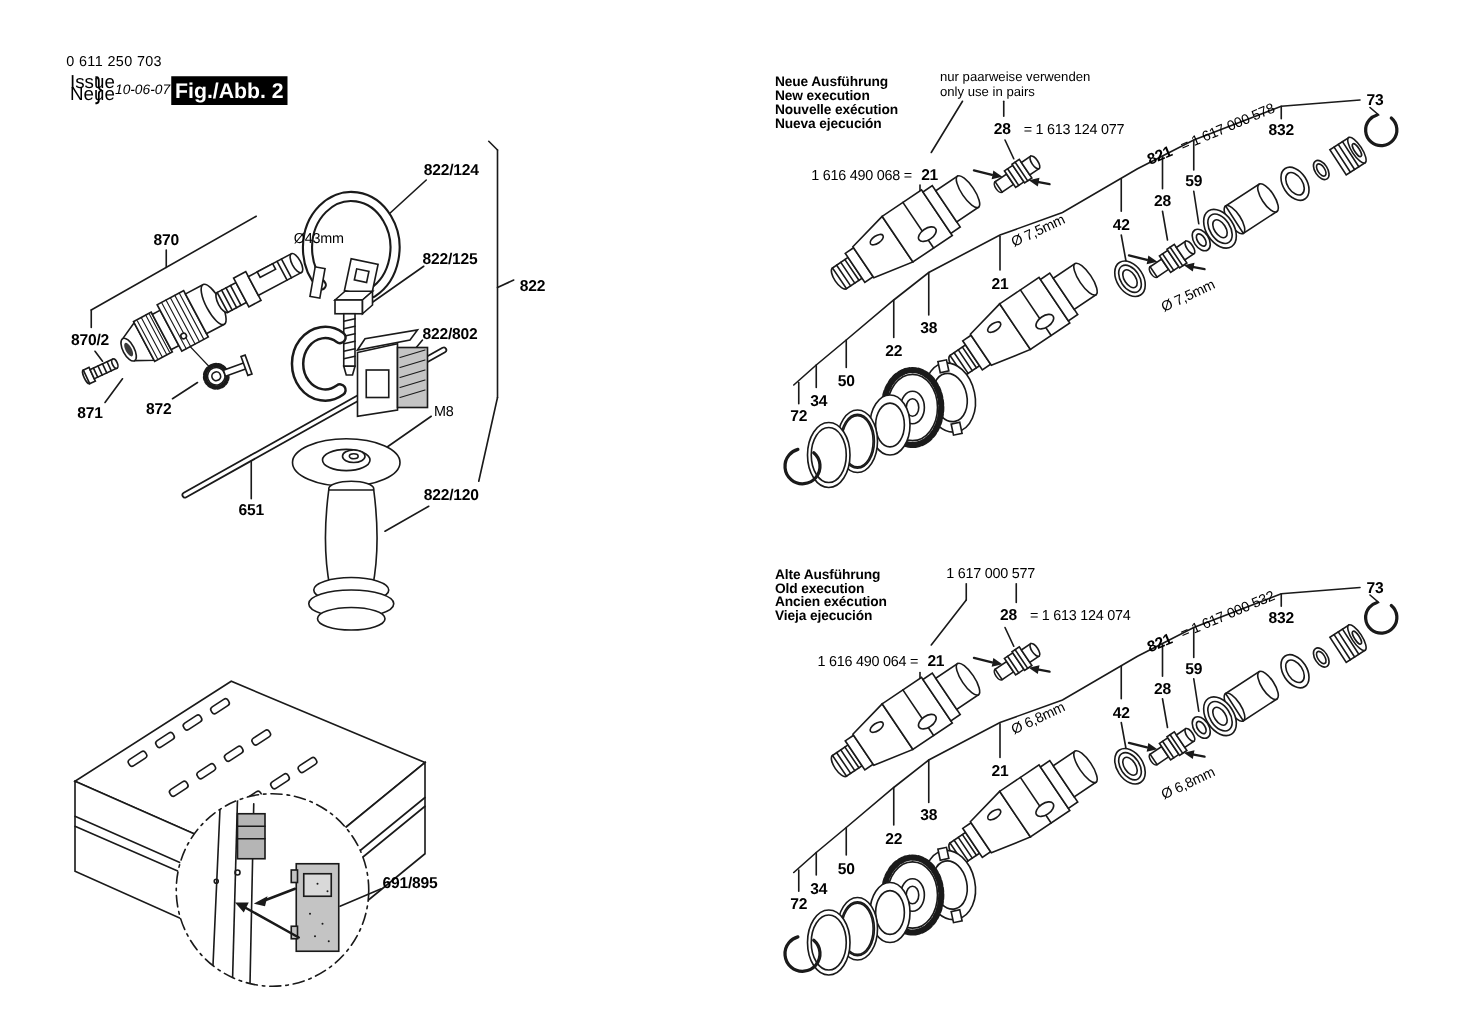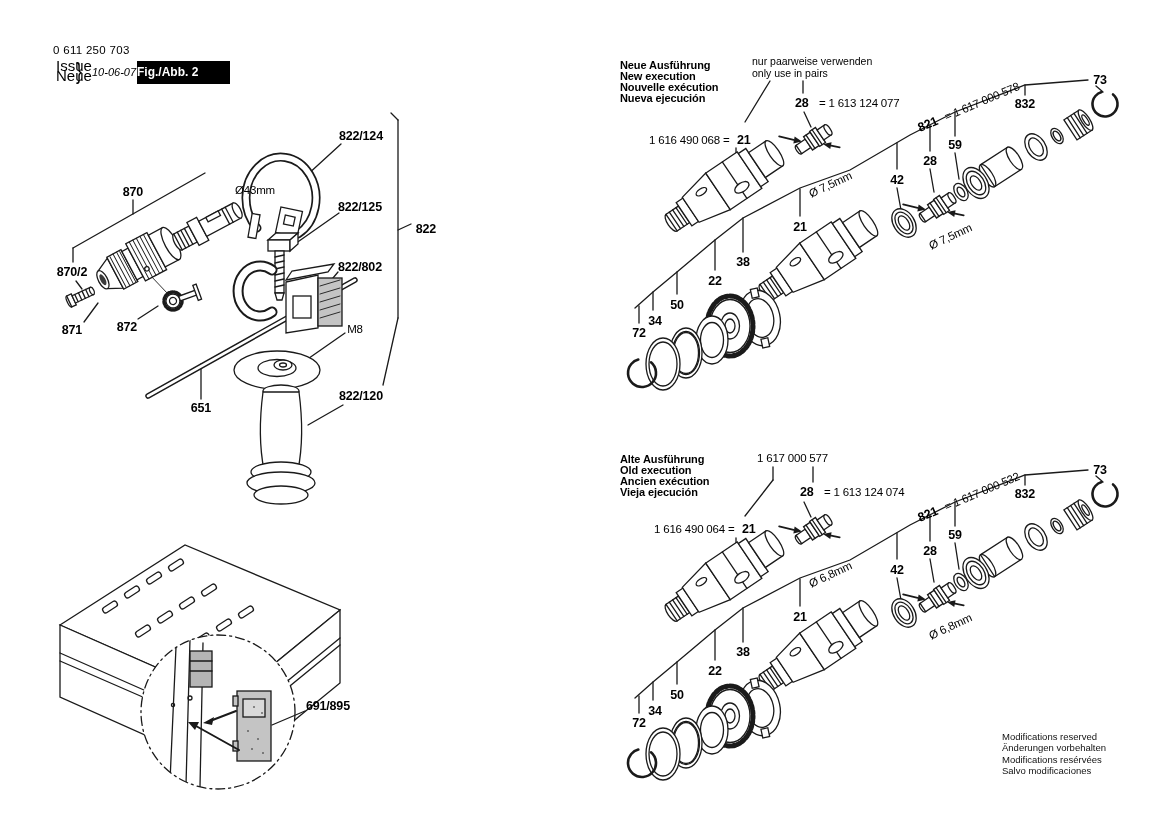--- a/index.html
+++ b/index.html
@@ -19,21 +19,21 @@
   .lbl{font-size:12.5px;font-weight:bold;text-anchor:middle;letter-spacing:-0.2px;}
   .lbls{font-size:12.5px;font-weight:bold;letter-spacing:-0.2px;}
   .ref{font-size:11.5px;font-weight:normal;letter-spacing:-0.2px;}
   .ttl{font-size:11px;font-weight:bold;letter-spacing:-0.1px;}
   .note{font-size:10.5px;}
   .hdr-num{position:absolute;left:53px;top:44px;font-size:11.5px;letter-spacing:0.3px;}
   .hdr-issue{position:absolute;left:56px;top:61px;font-size:15px;line-height:10px;}
   .hdr-brace{position:absolute;left:75px;top:57px;font-size:24px;font-weight:300;transform:scaleX(0.75);}
   .hdr-date{position:absolute;left:92px;top:66px;font-size:11px;font-style:italic;}
   .fig-box{position:absolute;left:137px;top:61px;width:93px;height:23px;background:#000;color:#fff;
-           font-size:12px;font-weight:bold;line-height:23px;letter-spacing:0px;}
+           font-size:17px;font-weight:bold;text-align:center;line-height:23px;letter-spacing:0px;}
   .footer{position:absolute;left:1002px;top:731px;font-size:9.5px;line-height:11.4px;color:#111;}
 </style>
 </head>
 <body>
 
 <div class="page">
 
   <div class="hdr-num">0 611 250 703</div>
   <div class="hdr-issue">
     <div>Issue</div>
@@ -488,20 +488,14 @@
     <text class="lbl" x="45" y="285">34</text>
     <text class="lbl" x="29" y="297">72</text>
     <g transform="translate(222,148) rotate(-25)">
         <text class="ref" text-anchor="middle">Ø 6,8mm</text>
       </g>
     <g transform="translate(342,200) rotate(-25)">
         <text class="ref" text-anchor="middle">Ø 6,8mm</text>
       </g>
   </svg>
 
-  <div class="footer">
-    <div>Modifications reserved</div>
-    <div>Änderungen vorbehalten</div>
-    <div>Modifications resérvées</div>
-    <div>Salvo modificaciones</div>
-  </div>
 
 </div>
 
 </body></html>

